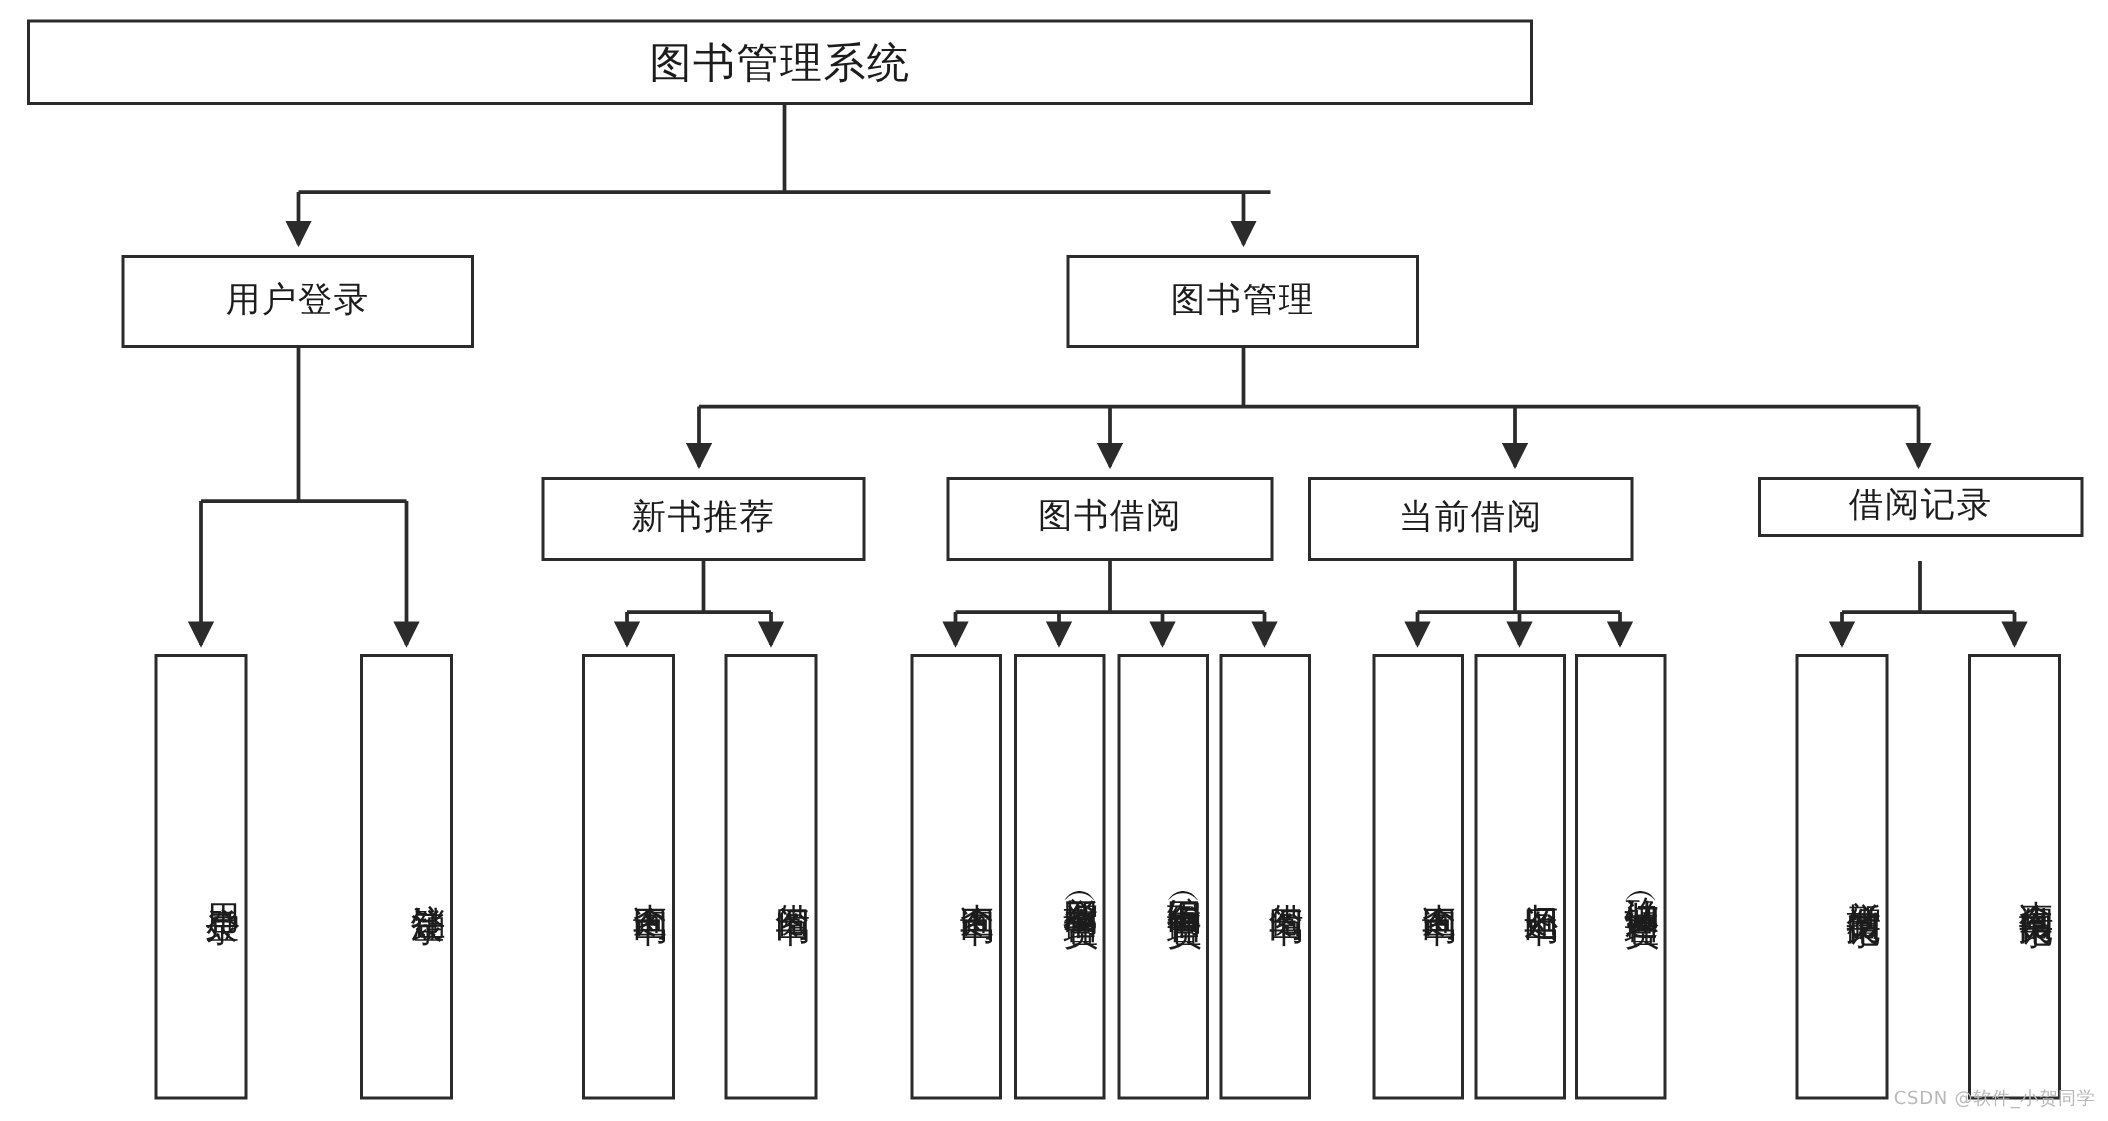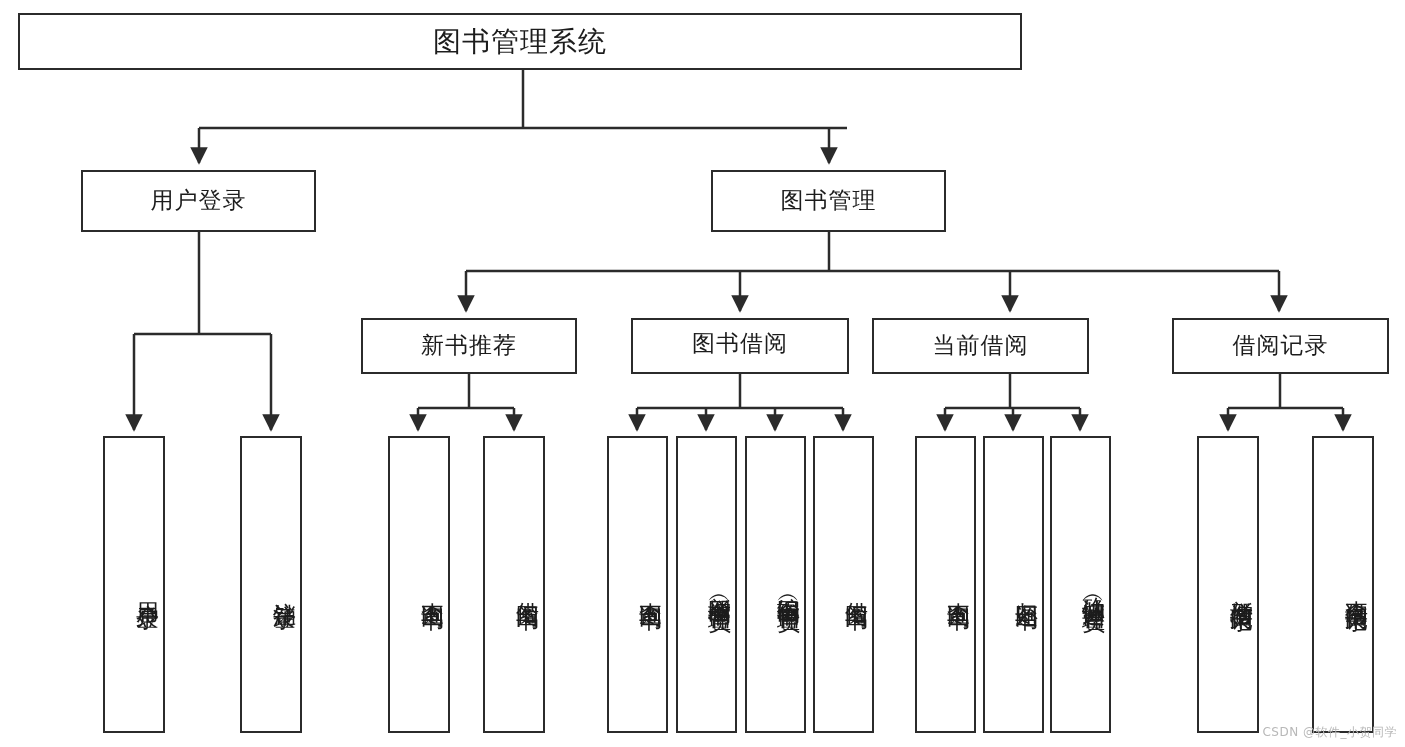--- a/index.html
+++ b/index.html
@@ -138,21 +138,21 @@
 
   <div class="node node-h" style="left:361px; top:318px; width:216px; height:56px;">
     <span>新书推荐</span>
   </div>
   <div class="node node-h" style="left:631px; top:318px; width:218px; height:56px;font-family:Liberation Mono, monospace;">
     <span>图书借阅</span>
   </div>
   <div class="node node-h" style="left:872px; top:318px; width:217px; height:56px;">
     <span>当前借阅</span>
   </div>
-  <div class="node node-h" style="left:1172px; top:318px; width:217px; height:56px;">
+  <div class="node node-h" style="left:1172px; top:318px; width:217px; height:40px;">
     <span>借阅记录</span>
   </div>
 
   <div class="node node-v" style="left:103px; top:436px; width:62px; height:297px;">
     <span>用户登录</span>
   </div>
   <div class="node node-v" style="left:240px; top:436px; width:62px; height:297px;">
     <span>注销登录</span>
   </div>
 

